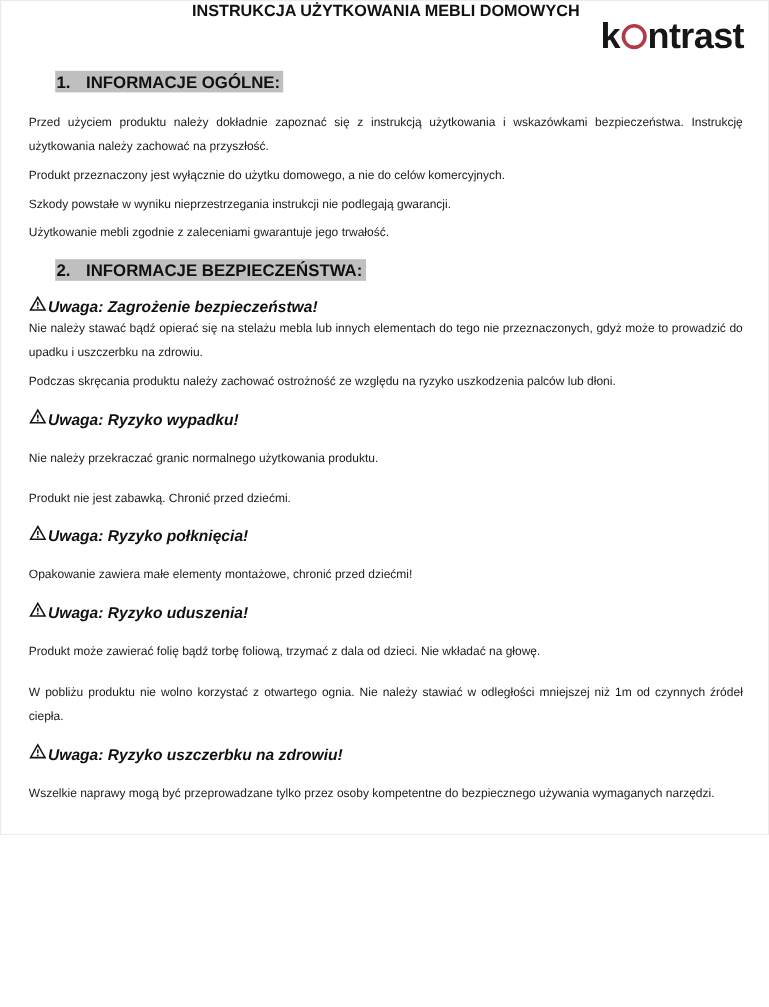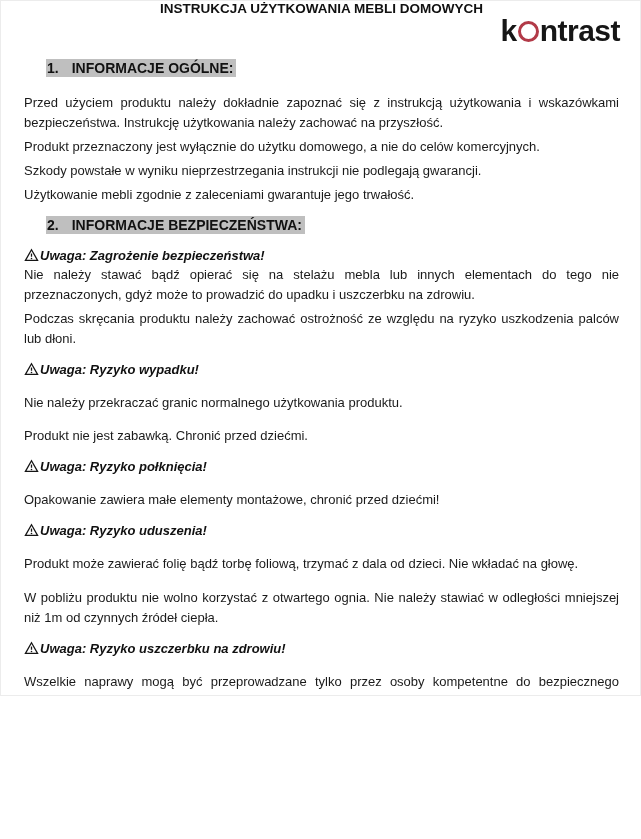--- a/index.html
+++ b/index.html
@@ -60,37 +60,37 @@
   .heading-2 { margin-top: 10px; }
   .heading .hl {
     background: #bfbfbf;
     padding: 1px 3px 1px 1px;
     text-align: right;
   }
   .heading .h-num { margin-right: 13px; }
   
   .body-text p {
     margin: 0 0 4px 0;
-    font-size: 13px;
+    font-size: 10px;
     line-height: 20px;
     text-align: justify;
     color: #1a1a1a;
   }
   .body-text p.first-after-heading { margin-top: 15px; }
   .body-text p.after-warning { margin-top: 14px; }
   
   .warning {
     margin: 12px 0 0 0;
     font-size: 13px;
     font-weight: bold;
     font-style: italic;
     color: #111111;
     line-height: 18px;
     display: flex;
-    align-items: center;
+    align-items: flex-start;
   }
   .w-icon {
     display: inline-flex;
     margin-right: 1px;
     position: relative;
     top: -1px;
   }
 </style>
 </head>
 <body>

